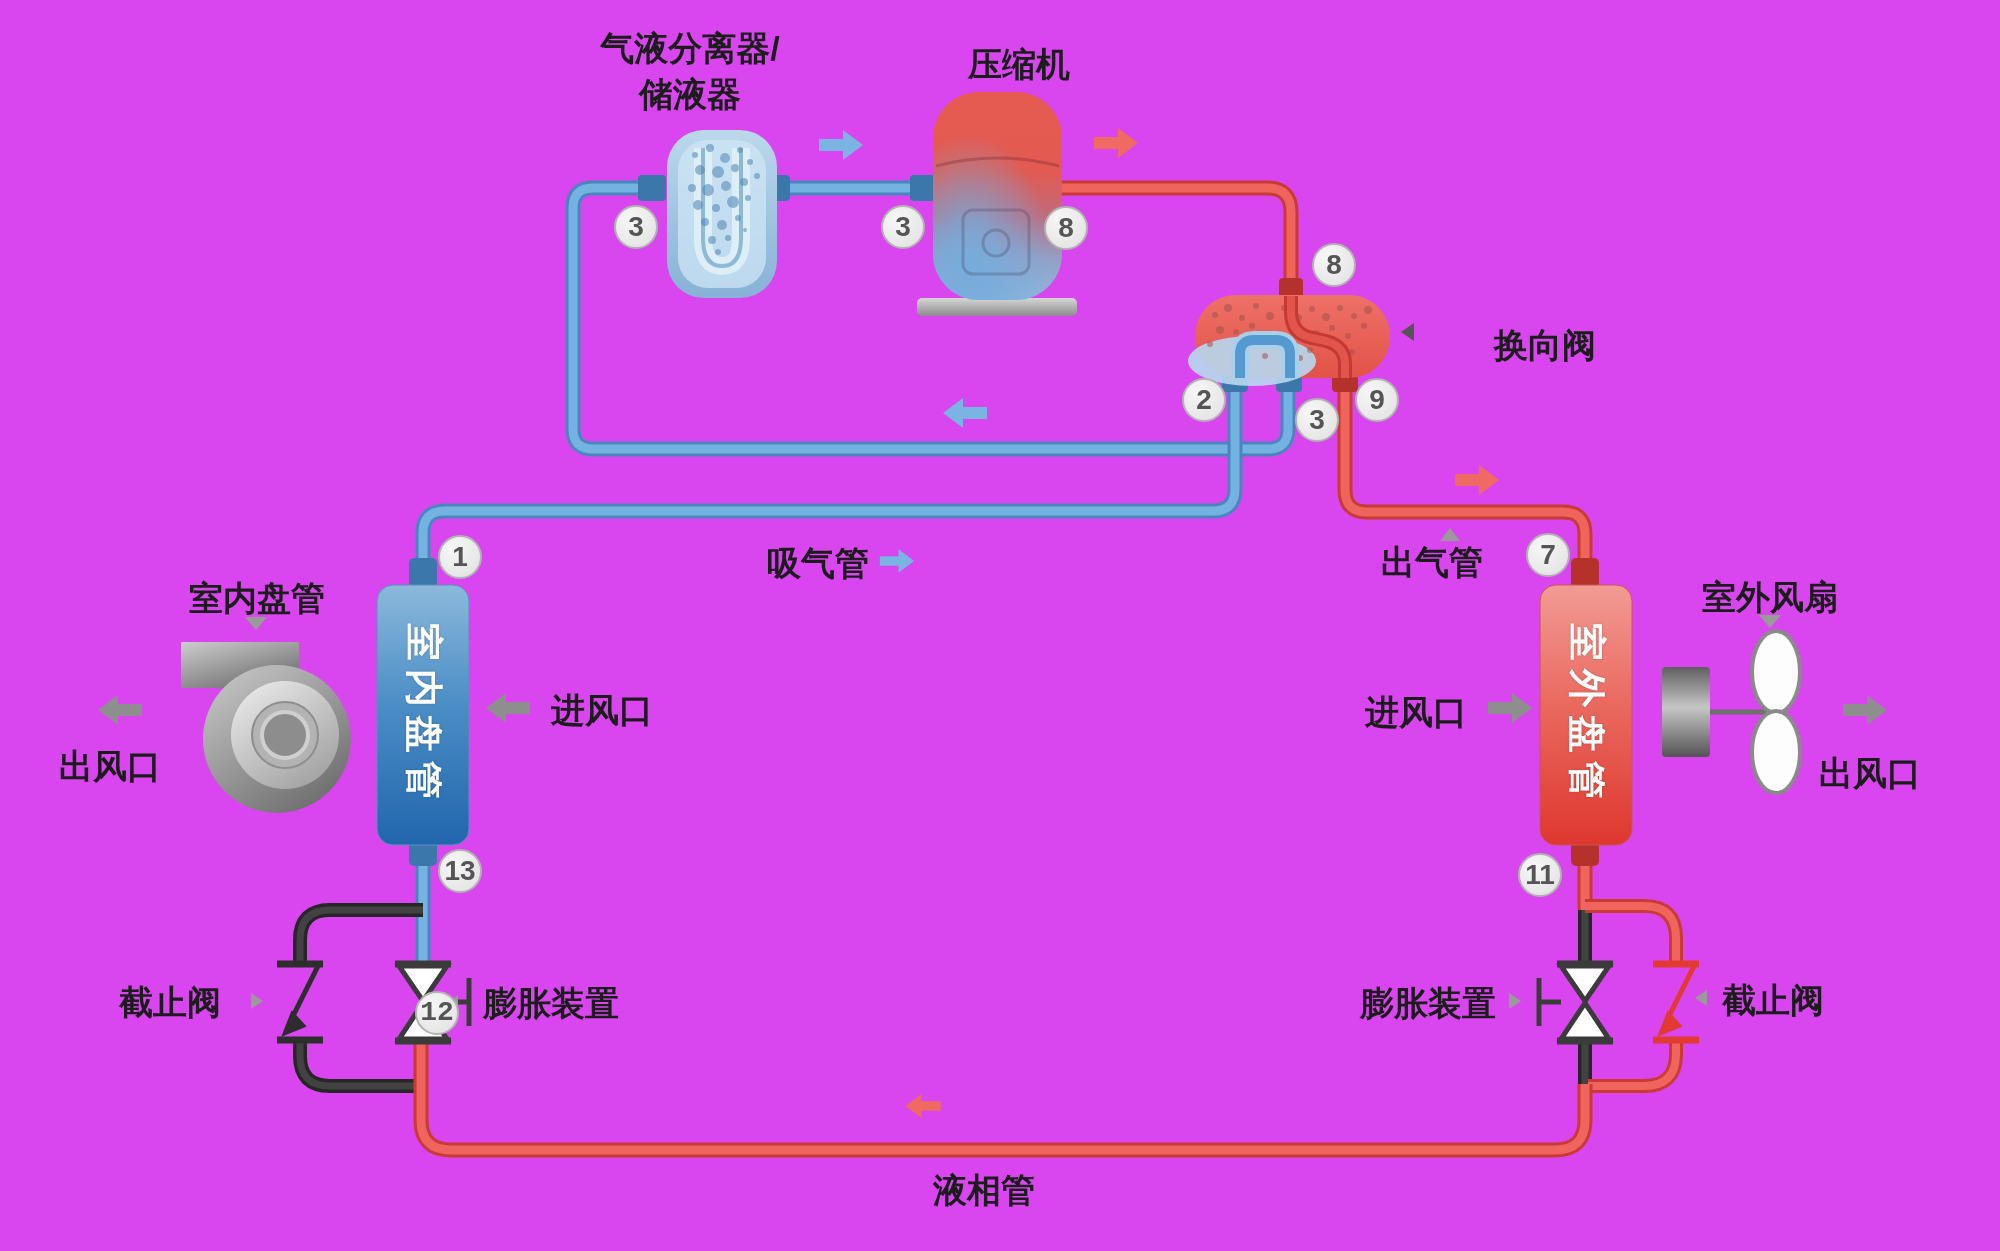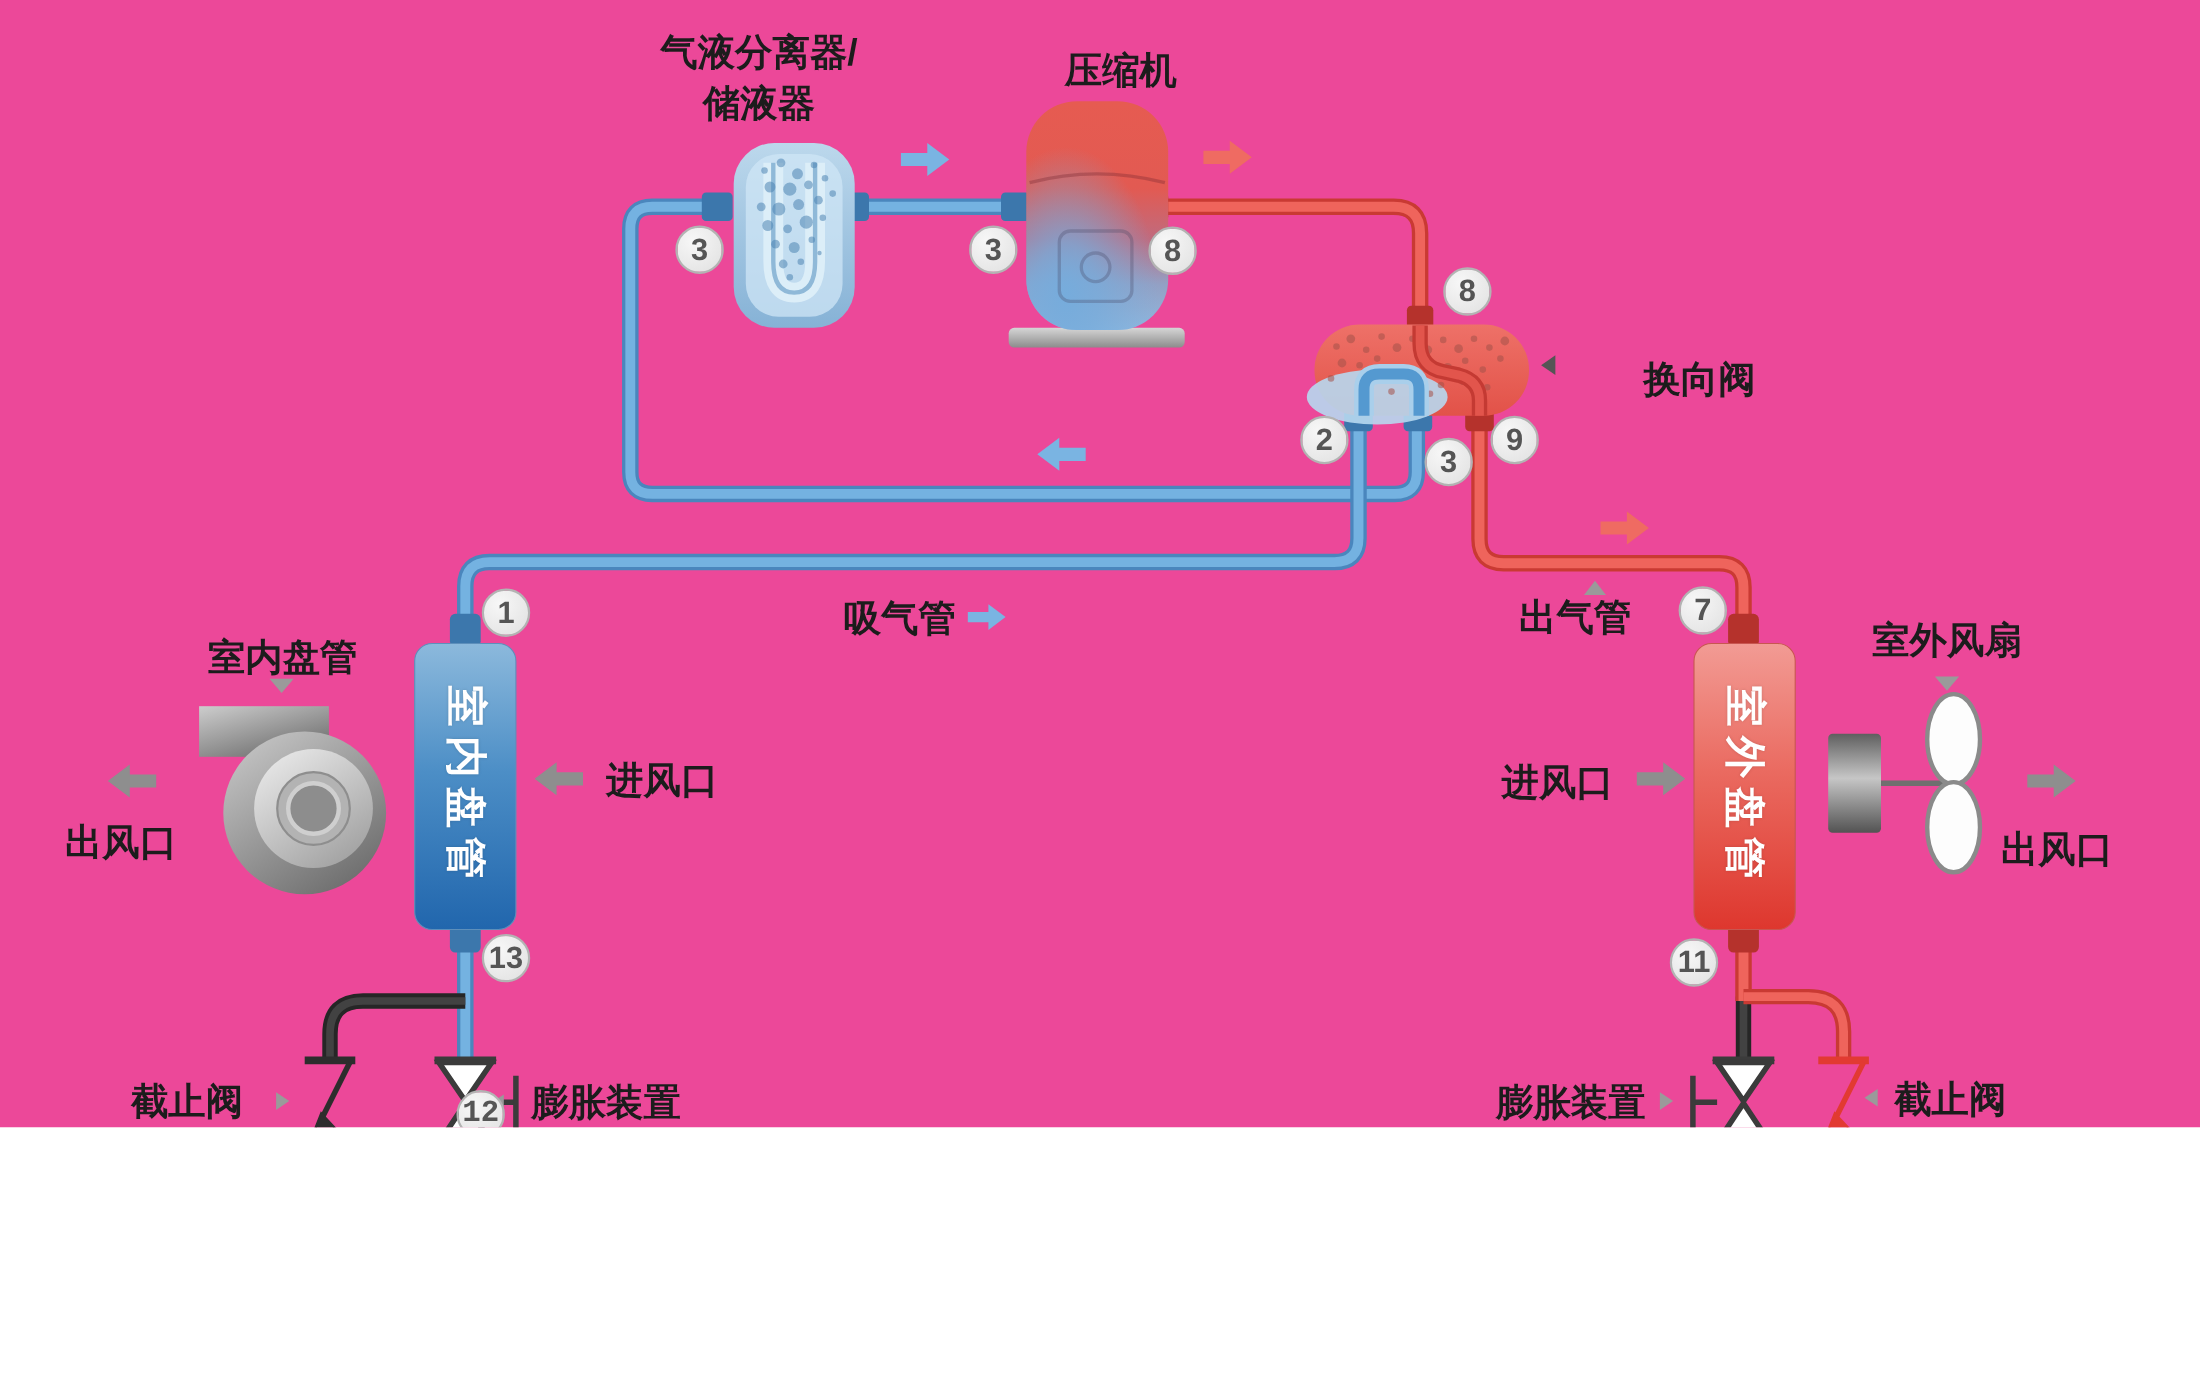--- a/index.html
+++ b/index.html
@@ -1,16 +1,16 @@
 <!DOCTYPE html>
 <html><head>
 <meta charset="utf-8">
 <style>
   html,body{margin:0;padding:0;background:#fff;}
-  #stage{position:relative;width:2000px;height:1025px;background:#ec4899;overflow:hidden;
+  #stage{position:relative;width:2000px;height:1251px;background:#d946ef;overflow:hidden;
          font-family:"Liberation Sans","DejaVu Sans",sans-serif;}
   #pipes{position:absolute;left:0;top:0;}
   .lbl{position:absolute;font-weight:bold;font-size:34px;color:#1c1c1c;white-space:nowrap;line-height:40px;}
   .ctr{transform:translateX(-50%);text-align:center;}
   .coil-lbl{position:absolute;color:#fff;font-weight:bold;font-size:38px;letter-spacing:8px;
             white-space:nowrap;transform:translate(-50%,-50%) rotate(90deg);
             text-shadow:0 0 3px rgba(0,0,0,.15);}
   .marker{position:absolute;width:44px;height:44px;border-radius:50%;
           background:radial-gradient(circle at 35% 30%,#f7f7f7,#e0e0e0);
           border:2px solid #b3b3b3;box-sizing:border-box;
@@ -302,21 +302,21 @@
   <span class="sepl">储液器</span>
 </div>
 <div class="lbl ctr" style="left:995px;top:44px;margin-left:24px;">压缩机</div>
 <div class="lbl" style="left:1494px;top:325px;">换向阀</div>
 
 <div class="lbl ctr" style="left:818px;top:543px;">吸气管</div>
 <div class="lbl ctr" style="left:1432px;top:542px;">出气管</div>
 <div class="lbl ctr" style="left:984px;top:1170px;">液相管</div>
 
 <div class="lbl ctr" style="left:257px;top:578px;">室内盘管</div>
-<div class="lbl ctr" style="left:1770px;top:563px;">室外风扇</div>
+<div class="lbl ctr" style="left:1770px;top:577px;">室外风扇</div>
 
 <div class="lbl ctr" style="left:110px;top:746px;">出风口</div>
 <div class="lbl ctr" style="left:602px;top:690px;">进风口</div>
 <div class="lbl ctr" style="left:1416px;top:692px;">进风口</div>
 <div class="lbl ctr" style="left:1870px;top:753px;">出风口</div>
 
 <div class="lbl ctr" style="left:170px;top:982px;">截止阀</div>
 <div class="lbl ctr" style="left:551px;top:983px;">膨胀装置</div>
 <div class="lbl ctr" style="left:1428px;top:983px;">膨胀装置</div>
 <div class="lbl ctr" style="left:1773px;top:980px;">截止阀</div>

